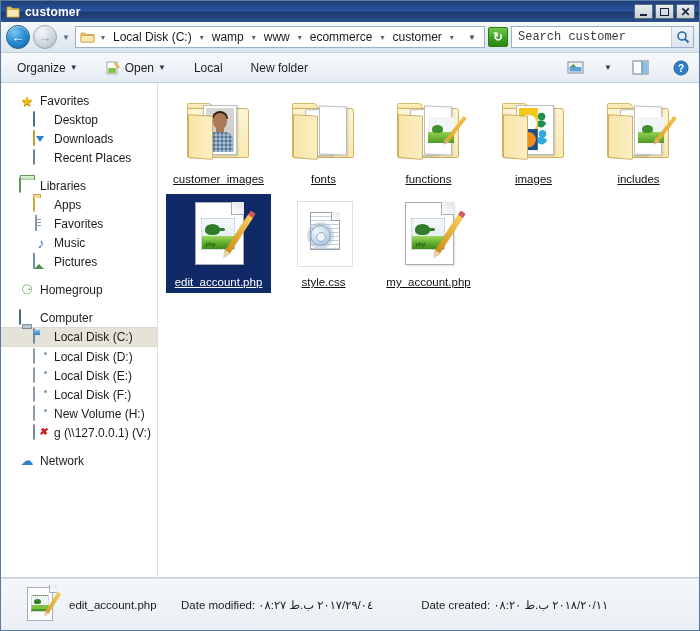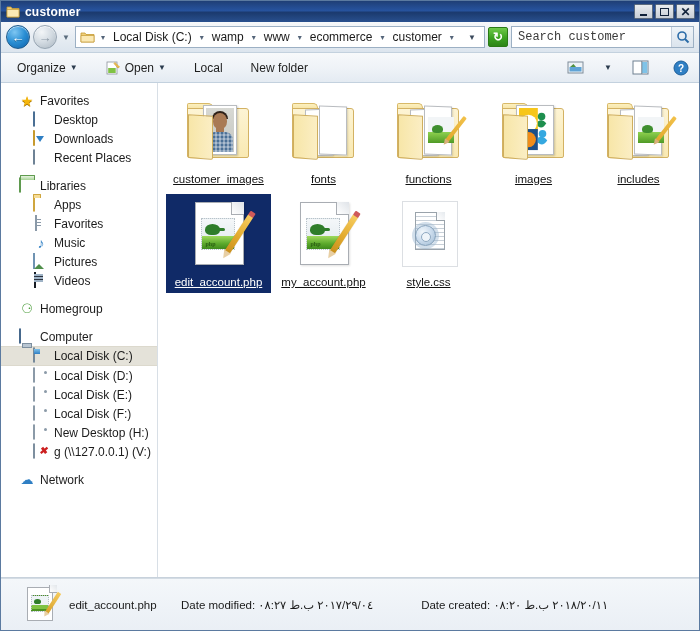--- a/index.html
+++ b/index.html
@@ -647,24 +647,20 @@
           <span>Favorites</span>
         </div>
         <div class="nav-row child">
           <span class="nav-ico ic-music">♪</span>
           <span>Music</span>
         </div>
         <div class="nav-row child">
           <span class="nav-ico"><i class="ic-pict"></i></span>
           <span>Pictures</span>
         </div>
-        <div class="nav-row child">
-          <span class="nav-ico"><i class="ic-video"></i></span>
-          <span>Videos</span>
-        </div>
       </div>
 
       <div class="nav-group">
         <div class="nav-row">
           <span class="nav-ico ic-home">⚆</span>
           <span>Homegroup</span>
         </div>
       </div>
 
       <div class="nav-group">
@@ -683,21 +679,21 @@
         <div class="nav-row child">
           <span class="nav-ico"><i class="ic-hdd"></i></span>
           <span>Local Disk (E:)</span>
         </div>
         <div class="nav-row child">
           <span class="nav-ico"><i class="ic-hdd"></i></span>
           <span>Local Disk (F:)</span>
         </div>
         <div class="nav-row child">
           <span class="nav-ico"><i class="ic-hdd"></i></span>
-          <span>New Desktop (H:)</span>
+          <span>New Volume (H:)</span>
         </div>
         <div class="nav-row child">
           <span class="nav-ico"><i class="ic-netdrv"></i></span>
           <span>g (\\127.0.0.1) (V:)</span>
         </div>
       </div>
 
       <div class="nav-group">
         <div class="nav-row">
           <span class="nav-ico ic-network">☁</span>
@@ -826,46 +822,46 @@
                 <div class="phpword">php</div>
             </div>
             <div class="php-pencil"></div>
           </div>
         </div>
         <div class="item-label">edit_account.php</div>
       </div>
 
       <div class="item">
         <div class="item-icon">
+          <div class="cssicon">
+            <div class="outer"></div>
+            <div class="note">
+                <div class="note-fold"></div>
+              </div>
+            <div class="gear"></div>
+          </div>
+        </div>
+        <div class="item-label">style.css</div>
+      </div>
+
+      <div class="item">
+        <div class="item-icon">
           <div class="fileicon">
             <div class="sheet"></div>
               <div class="fold"></div>
             <div class="php-art">
               <div class="sky2"></div>
                 <div class="grass2"></div>
               <div class="eleph"></div>
                 <div class="phpword">php</div>
             </div>
             <div class="php-pencil"></div>
           </div>
         </div>
         <div class="item-label">my_account.php</div>
-      </div>
-
-      <div class="item">
-        <div class="item-icon">
-          <div class="cssicon">
-            <div class="outer"></div>
-            <div class="note">
-                <div class="note-fold"></div>
-              </div>
-            <div class="gear"></div>
-          </div>
-        </div>
-        <div class="item-label">style.css</div>
       </div>
 
     </div>
   </div>
 
   <div class="statusbar">
     <div class="status-icon">
       <div class="sheet2"></div>
         <div class="fold2"></div>
       <div class="art2"></div>

